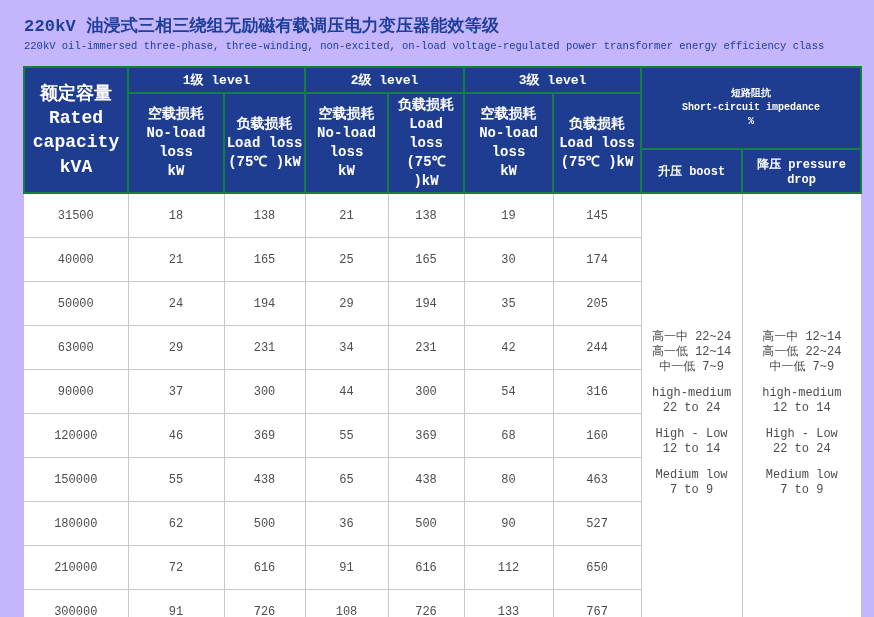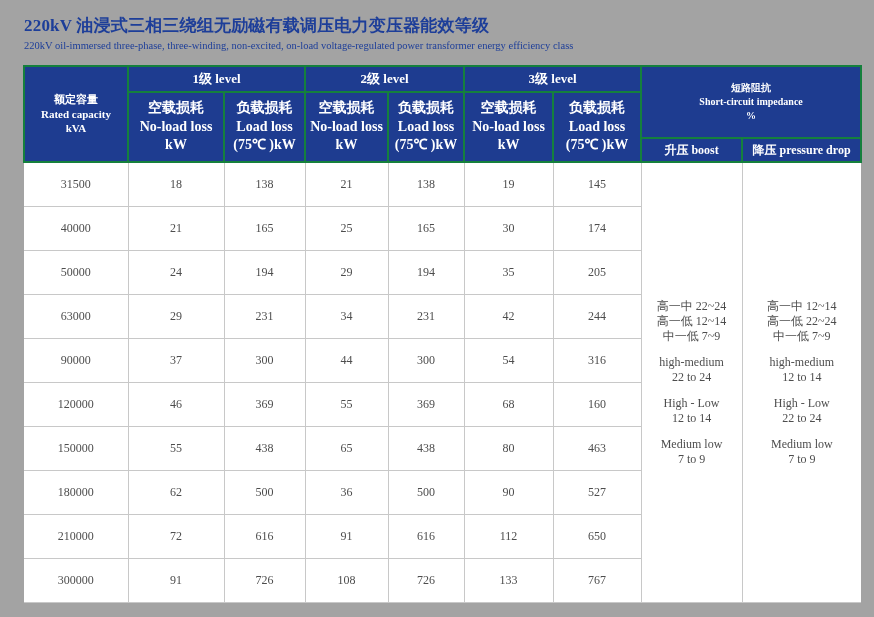--- a/index.html
+++ b/index.html
@@ -1,20 +1,20 @@
 <!DOCTYPE html>
 <html><head>
 <meta charset="utf-8">
 <style>
   html,body{margin:0;padding:0;background:#ffffff;}
   .page{
     position:relative;
     width:874px;height:617px;
-    background:#a3a3a3;
-    font-family:Liberation Serif, serif;
+    background:#c4b5fd;
+    font-family:Liberation Mono, monospace;
     overflow:hidden;
   }
   .title{
     margin:14px 0 3px 24px;
     color:#1d3e99;
     font-size:17px;
     font-weight:bold;
     letter-spacing:0.2px;
   }
   .subtitle{
@@ -45,21 +45,21 @@
     white-space:pre-line;
     font-weight:bold;
     text-align:center;
     vertical-align:middle;
     padding:2px 1px;
   }
   thead tr.r-groups{height:26px;}
   thead tr.r-subs{height:46px;}
   thead tr.r-impsubs{height:24px;}
   thead th.grp{font-size:13px;}
-  thead th.cap{font-size:11px;line-height:1.35;}
+  thead th.cap{font-size:18px;line-height:1.35;}
   thead th.sub{font-size:14px;line-height:1.35;}
   thead th.imp-grp{font-size:10px;line-height:1.4;}
   thead th.imp-sub{font-size:12px;}
 
   tbody td{
     border:1px solid #c8c8c8;
     height:41px;
     text-align:center;
     vertical-align:middle;
     color:#4d4d4d;

